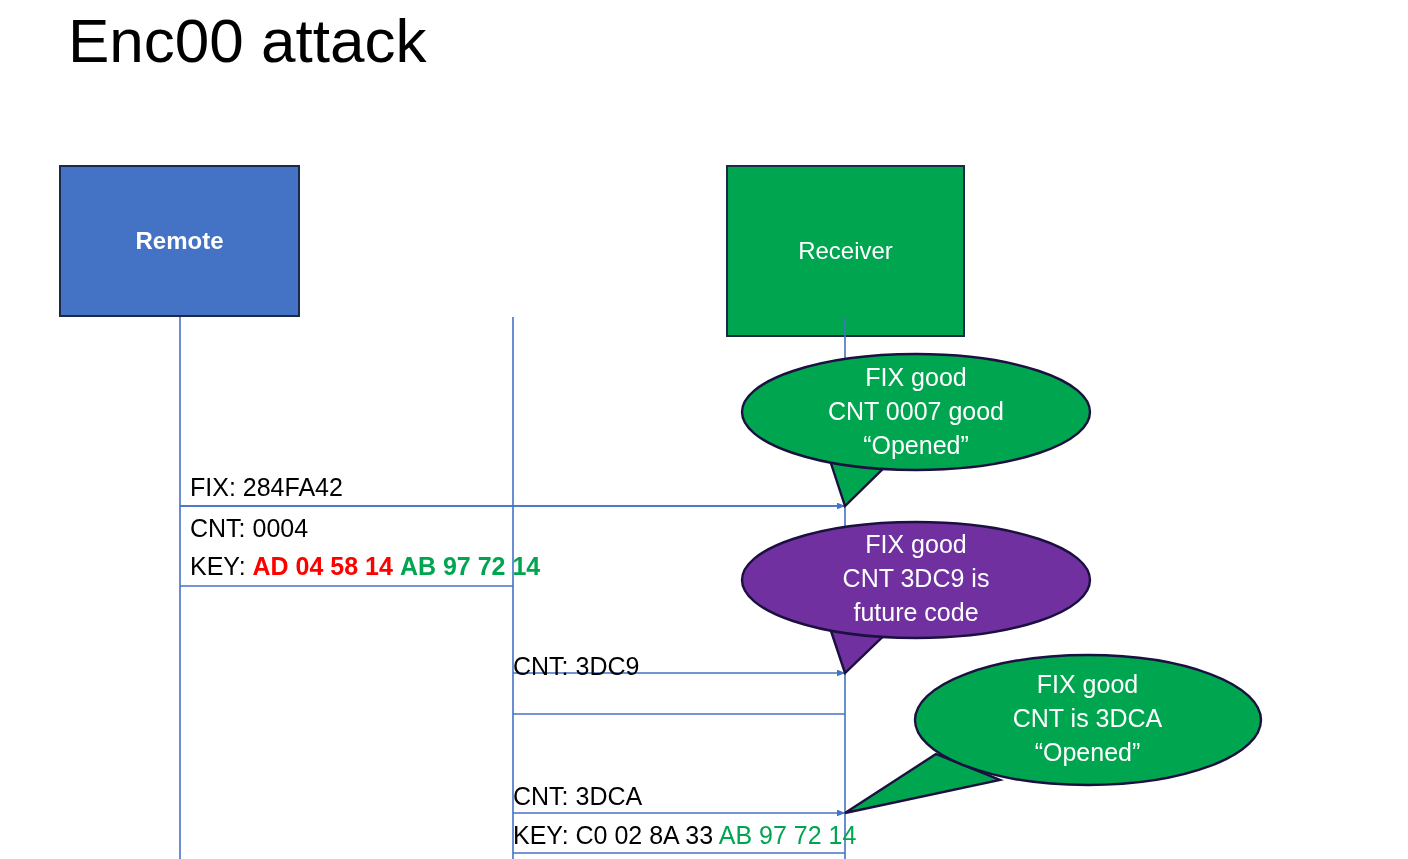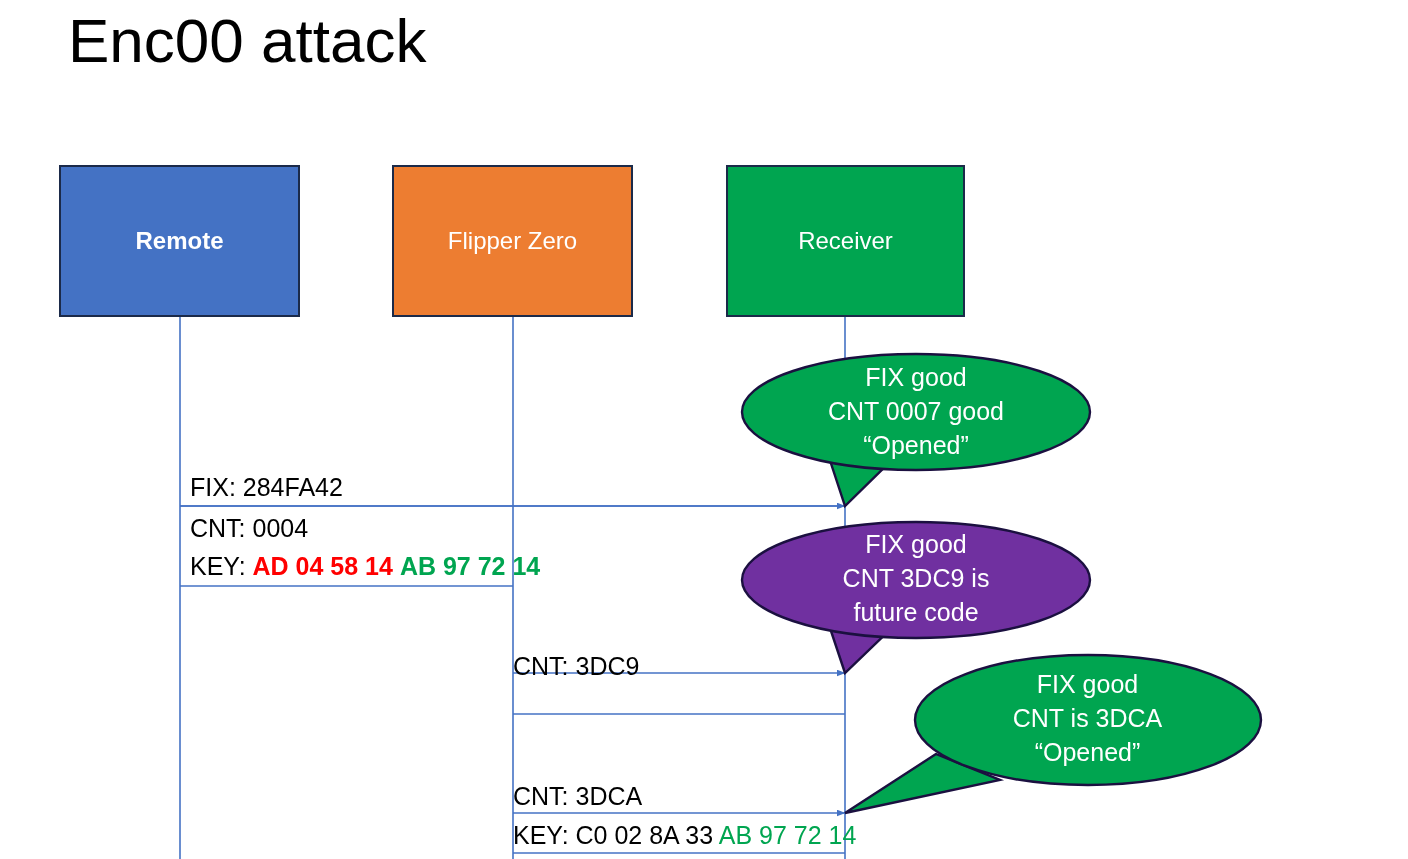--- a/index.html
+++ b/index.html
@@ -39,21 +39,21 @@
     display: flex;
     align-items: center;
     justify-content: center;
     color: #ffffff;
     font-size: 24px;
     font-weight: 400;
     line-height: 1;
   }
   #actor-remote   { left: 59px;  top: 165px; width: 241px; height: 152px; background: #4472c4; font-weight: bold; }
   #actor-flipper  { left: 392px; top: 165px; width: 241px; height: 152px; background: #ed7d31; }
-  #actor-receiver { left: 726px; top: 165px; width: 239px; height: 152px; background: #00a550; }
+  #actor-receiver { left: 726px; top: 165px; width: 239px; height: 172px; background: #00a550; }
 
   
   #vector-layer {
     position: absolute;
     left: 0;
     top: 0;
     width: 1408px;
     height: 859px;
     pointer-events: none;
   }
@@ -93,23 +93,20 @@
 </style>
 </head>
 <body>
 
 <div id="canvas">
 
   <div id="page-title">Enc00 attack</div>
 
   <div class="actor-box" id="actor-remote">
     <span>Remote</span>
-  </div>
-  <div class="actor-box" id="actor-flipper">
-    <span>Flipper Zero</span>
   </div>
   <div class="actor-box" id="actor-receiver">
     <span>Receiver</span>
   </div>
 
   <svg id="vector-layer" viewBox="0 0 1408 859">
     <defs>
       <marker id="arrowhead" markerWidth="9" markerHeight="7" refX="8.5" refY="3.5" orient="auto" markerUnits="userSpaceOnUse">
         <polygon points="0 0, 9 3.5, 0 7" fill="#4472c4"></polygon>
       </marker>

